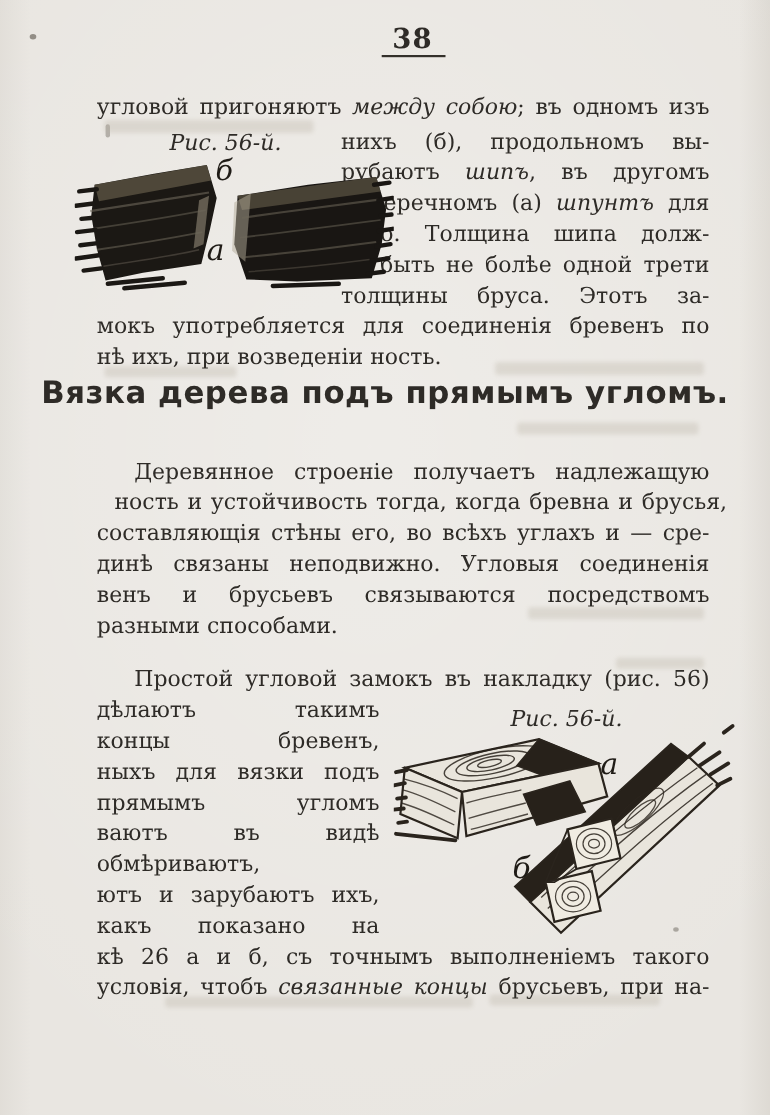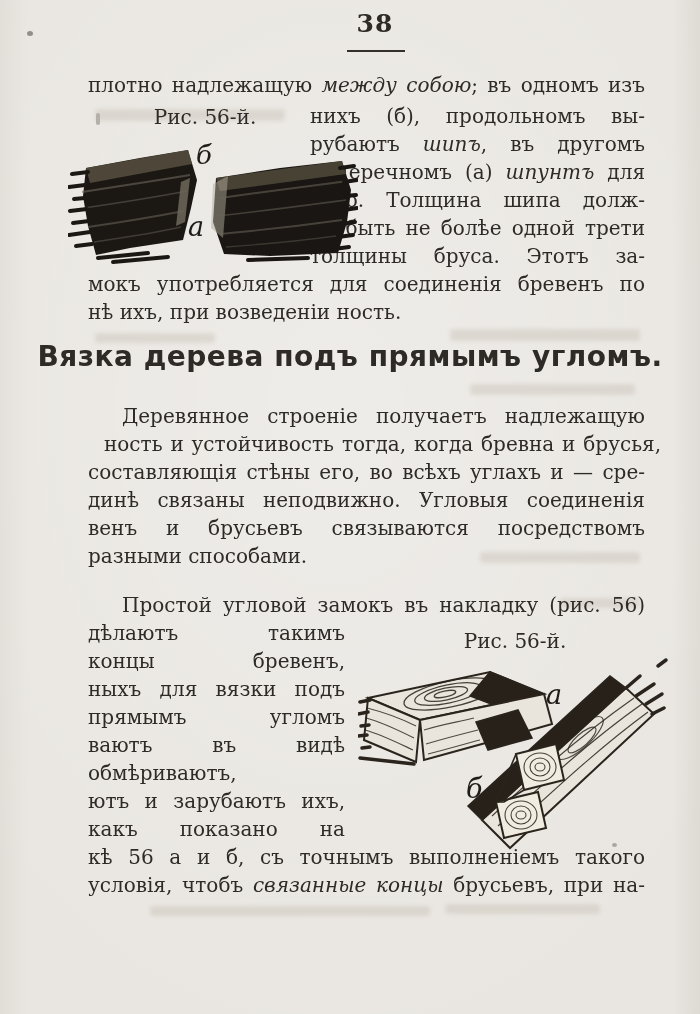--- a/index.html
+++ b/index.html
@@ -13,33 +13,34 @@
   .paper{
     position:absolute;inset:0;pointer-events:none;
     background:
       radial-gradient(ellipse 130% 120% at 48% 40%, rgba(255,255,255,0.25) 0%, rgba(255,255,255,0) 55%),
       radial-gradient(ellipse 120% 110% at 50% 50%, rgba(0,0,0,0) 70%, rgba(104,96,80,0.16) 100%),
       linear-gradient(90deg, rgba(120,110,92,0.07) 0%, rgba(0,0,0,0) 4%, rgba(0,0,0,0) 96%, rgba(120,110,92,0.10) 100%);
   }
   .line{
     position:absolute;font-size:20px;line-height:27px;height:28px;overflow:hidden;
     white-space:normal;
+    margin-top:12px;
   }
   .j{text-align:justify;}
   .j::after{content:"";display:inline-block;width:100%;height:0;}
   .c{text-align:center;}
   .ind{text-indent:34px;}
   .it{font-style:italic;}
   .pageno{font-size:25px;font-weight:bold;letter-spacing:1px;}
   .rule{position:absolute;background:#33302a;height:2px;}
   .heading{
     position:absolute;font-family:"DejaVu Sans","Liberation Sans",sans-serif;
     font-weight:bold;font-size:28px;letter-spacing:0.5px;text-align:center;height:30px;line-height:30px;overflow:hidden;
   }
-  .caption{font-size:20px;}
+  .caption{font-size:20px;font-style:italic;}
   
   .ghost{
     position:absolute;background:#b9b2a4;opacity:0.32;filter:blur(2px);
     border-radius:3px;pointer-events:none;
   }
   .speck{position:absolute;background:#4a453b;border-radius:50%;pointer-events:none;}
   svg{position:absolute;}
   svg text{font-family:"DejaVu Serif","Liberation Serif",serif;font-style:italic;}
 </style>
 </head>
@@ -56,21 +57,21 @@
 <div class="ghost" style="left:95px;top:333px;width:120px;height:10px;"></div>
 <div class="ghost" style="left:470px;top:384px;width:165px;height:11px;"></div>
 <div class="ghost" style="left:480px;top:552px;width:160px;height:11px;"></div>
 <div class="ghost" style="left:560px;top:598px;width:80px;height:10px;"></div>
 <div class="ghost" style="left:150px;top:906px;width:280px;height:10px;"></div>
 <div class="ghost" style="left:445px;top:904px;width:155px;height:10px;"></div>
 
 <div class="line c pageno" style="left:340px;top:10px;width:70px;">38</div>
 <div class="rule" style="left:347px;top:50px;width:58px;"></div>
 
-<div class="line j" style="left:88px;top:72px;width:557px;"><span>плотно надлежащую </span><span class="it">между собою</span><span>; въ одномъ изъ</span></div>
+<div class="line j" style="left:88px;top:72px;width:557px;"><span>угловой пригоняютъ </span><span class="it">между собою</span><span>; въ одномъ изъ</span></div>
 
 <div class="line c caption" style="left:100px;top:104px;width:210px;">Рис. 56-й.</div>
 
 <div class="line j" style="left:310px;top:103px;width:335px;">нихъ (б), продольномъ вы-</div>
 <div class="line j" style="left:310px;top:131px;width:335px;"><span>рубаютъ </span><span class="it">шипъ</span><span>, въ другомъ</span></div>
 <div class="line j" style="left:310px;top:159px;width:335px;"><span>поперечномъ (а) </span><span class="it">шпунтъ</span><span> для</span></div>
 <div class="line j" style="left:310px;top:187px;width:335px;">него. Толщина шипа долж-</div>
 <div class="line j" style="left:310px;top:215px;width:335px;">на быть не болѣе одной трети</div>
 <div class="line j" style="left:310px;top:243px;width:335px;">толщины бруса. Этотъ за-</div>
 
@@ -202,14 +203,14 @@
         <line x1="278" y1="44" x2="296" y2="32"></line>
       <line x1="288" y1="52" x2="304" y2="42"></line>
         <line x1="294" y1="62" x2="306" y2="56"></line>
       <line x1="300" y1="14" x2="308" y2="8"></line>
     </g>
   </g>
   <text x="188" y="52" font-size="27" fill="#1f1b16">а</text>
   <text x="108" y="146" font-size="27" fill="#1f1b16">б</text>
 </svg>
 
-<div class="line j" style="left:88px;top:844px;width:557px;">кѣ 56 а и б, съ точнымъ выполненіемъ такого</div>
+<div class="line j" style="left:88px;top:844px;width:557px;">кѣ 26 а и б, съ точнымъ выполненіемъ такого</div>
 <div class="line j" style="left:88px;top:872px;width:557px;"><span>условія, чтобъ </span><span class="it">связанные концы</span><span> брусьевъ, при на-</span></div>
 
 </body></html>

